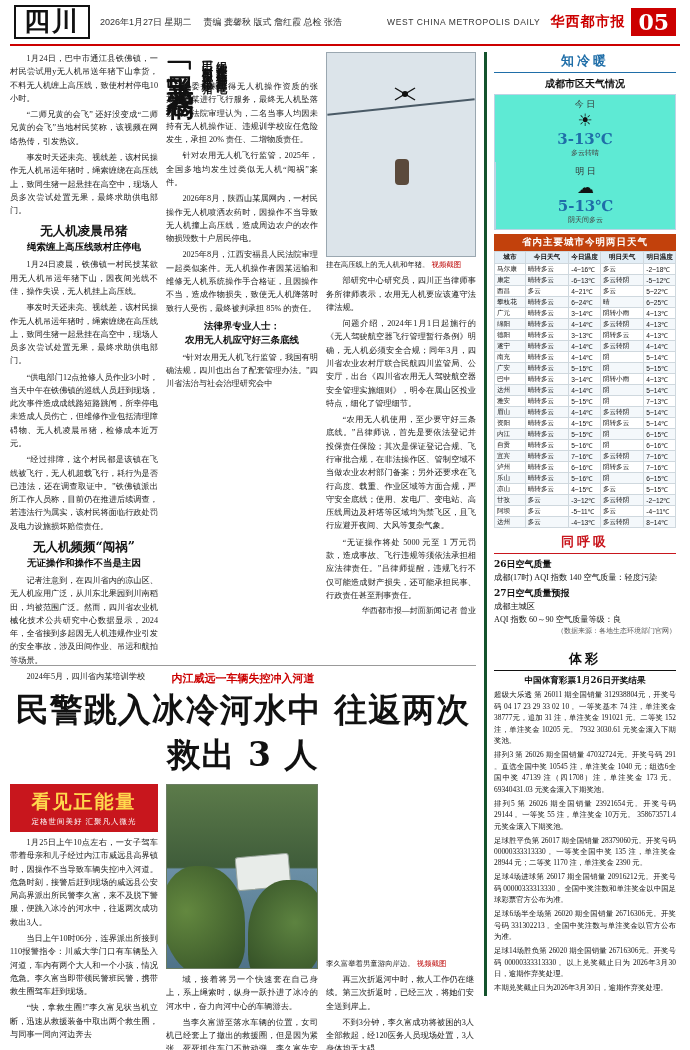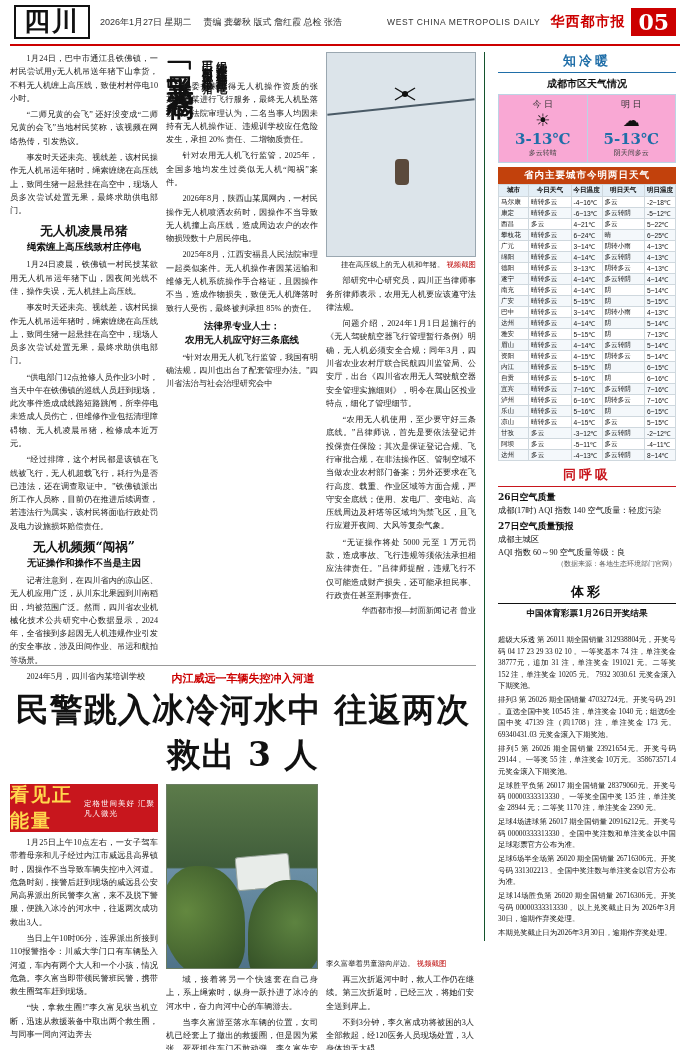--- a/index.html
+++ b/index.html
@@ -32,54 +32,54 @@
   .mh-pageno {
     background: #c00; color: #fff; font-family: "DejaVu Serif", serif;
     font-size: 22px; font-weight: bold; padding: 0 7px; line-height: 28px; height: 28px;
   }
 
   
   .cols { display: flex; gap: 8px; margin-top: 6px; }
   .col-a { width: 148px; }
   .col-b { width: 152px; }
   .col-c { width: 150px; }
-  .col-right { width: 192px; border-left: 1px solid #14532d; padding-left: 13px; }
+  .col-right { width: 192px; border-left: 3px solid #14532d; padding-left: 7px; }
 
   .body-text { font-size: 8.2px; line-height: 1.62; text-align: justify; color: #1a1a1a; font-family: "Liberation Serif", serif; }
   .body-text p { margin: 0 0 3px 0; text-indent: 2em; }
   .h-sub { font-size: 12.5px; font-weight: bold; text-align: center; margin: 6px 0 1px; font-family: "DejaVu Serif", serif; }
   .h-sub2 { font-size: 9.5px; font-weight: bold; text-align: center; margin: 0 0 4px; font-family: "DejaVu Serif", serif; }
 
   
   .feature { display: flex; gap: 4px; }
   .vert-head {
     writing-mode: vertical-rl; text-orientation: upright;
     font-family: "DejaVu Serif", serif; font-weight: bold;
     letter-spacing: 3px;
   }
   .vh-main { font-size: 27px; line-height: 1.08; }
   .vh-sub { font-size: 11px; line-height: 1.3; letter-spacing: 2px; align-self: flex-start; }
   .photo-box { position: relative; background: #dce4ea; border: 1px solid #9aa7b0; overflow: hidden; }
   .photo-wire { position: absolute; left: 0; right: 0; top: 26%; height: 2px; background: #4a5a66; transform: rotate(-6deg); }
   .photo-drone { position: absolute; left: 44%; top: 16%; width: 26px; height: 18px; }
   .photo-pig { position: absolute; left: 46%; top: 52%; width: 14px; height: 26px; background: #5b4a3c; border-radius: 4px; }
-  .photo-cap { font-size: 7.4px; color: #222; line-height: 1.4; text-align: right; }
+  .photo-cap { font-size: 7.4px; color: #222; line-height: 1.4; }
   .cap-credit { color: #b00; }
 
   .divider { border-top: 1px solid #999; margin: 5px 0; }
 
   
   .story2-kicker { text-align: center; font-size: 11px; color: #c00; font-weight: bold; font-family: "DejaVu Serif", serif; margin-top: 4px; }
   .story2-head {
     text-align: center; font-family: "DejaVu Serif", serif; font-weight: bold;
     font-size: 33px; letter-spacing: 1px; margin: 2px 0 6px;
   }
   .positive-badge {
     width: 148px; height: 48px; background: #c8161d; color: #fff; position: relative;
-    display: flex; flex-direction: row; align-items: center; justify-content: center;
+    display: flex; flex-direction: column; align-items: center; justify-content: center;
   }
   .pb-main { font-family: "DejaVu Serif", serif; font-size: 19px; font-weight: bold; letter-spacing: 2px; }
   .pb-sub { font-size: 7.5px; letter-spacing: 1px; margin-top: 2px; }
   .pb-yellow { color: #ffd84d; }
 
   .river-photo { width: 100%; height: 185px; background: linear-gradient(#5c7b4a, #3f5c3a 45%, #6b8fa6 46%, #4f7389); position: relative; border: 1px solid #6b7d63; overflow: hidden; }
   .rp-car { position: absolute; left: 46%; top: 38%; width: 54px; height: 34px; background: #e8ece9; border: 1px solid #9aa59c; border-radius: 3px; transform: rotate(-5deg); }
   .rp-person { position: absolute; left: 40%; top: 63%; width: 10px; height: 16px; background: #2a3a55; border-radius: 4px; }
   .rp-foliage { position: absolute; left: -4%; bottom: -6%; width: 56%; height: 62%; background: radial-gradient(circle at 30% 40%, #63883f, #2f4a24); border-radius: 40% 50% 30% 60%; }
   .rp-foliage2 { position: absolute; right: -6%; bottom: -10%; width: 52%; height: 58%; background: radial-gradient(circle at 60% 40%, #5d8340, #2c4622); border-radius: 50% 40% 60% 30%; }
@@ -87,42 +87,42 @@
   
   .rail-title {
     text-align: center; font-family: "DejaVu Serif", serif; font-weight: bold;
     color: #1f6ea8; font-size: 13px; letter-spacing: 3px; margin: 0 0 2px;
   }
   .rail-title.red { color: #c8161d; }
   .rail-rule { border-top: 1px solid #1f6ea8; margin: 1px 0 4px; }
   .rail-rule.red { border-color: #c8161d; }
   .wx-city { text-align: center; font-size: 10px; font-weight: bold; font-family: "DejaVu Serif", serif; margin-bottom: 3px; }
   .wx-today {
-    display: flex; border: 1px solid #bcd3e4; background: #f9a8d4;
+    display: flex; border: 1px solid #bcd3e4; background: #5eead4; flex-direction: column;
   }
   .wx-half { flex: 1; text-align: center; padding: 3px 0 4px; }
   .wx-half + .wx-half { border-left: 1px solid #bcd3e4; }
   .wx-day { font-size: 9px; color: #333; }
   .wx-ico { font-size: 17px; line-height: 19px; }
   .wx-temp { font-family: "DejaVu Serif", serif; font-size: 15px; font-weight: bold; color: #1f6ea8; }
   .wx-sub { font-size: 7px; color: #444; }
 
   .prov-head { text-align: center; font-size: 9.5px; font-weight: bold; background: #c2410c; color: #fff; padding: 2px 0; margin-top: 4px; font-family: "DejaVu Serif", serif; letter-spacing: 1px; }
   table.prov { width: 100%; border-collapse: collapse; font-size: 6.6px; }
   table.prov td { border: 1px solid #cfd8de; padding: 0.5px 2px; white-space: nowrap; }
   table.prov tr:nth-child(even) td { background: #f4f8fb; }
   .prov-c0 { width: 17%; }
   .prov-c1, .prov-c3 { width: 24%; }
   .prov-c2, .prov-c4 { width: 17.5%; }
 
   .aq-line { font-size: 8.2px; line-height: 1.6; font-family: "Liberation Serif", serif; }
   .aq-date { font-weight: bold; font-size: 9px; margin-top: 3px; font-family: "DejaVu Serif", serif; }
   .aq-note { font-size: 7px; color: #555; text-align: right; }
 
-  .lot-head { text-align: center; font-size: 8.6px; font-weight: bold; margin: 3px 0 14px; font-family: "DejaVu Serif", serif; }
+  .lot-head { text-align: center; font-size: 8.6px; font-weight: bold; margin: 3px 0 2px; font-family: "DejaVu Serif", serif; }
   .lot-text { font-size: 7.4px; line-height: 1.55; text-align: justify; font-family: "Liberation Serif", serif; }
   .lot-text p { margin: 0 0 2.5px; }
 
   .byline { font-size: 8px; text-align: right; color: #222; margin-top: 3px; }
   .lawbox-title { font-size: 9.5px; font-weight: bold; text-align: center; font-family: "DejaVu Serif", serif; margin: 5px 0 1px; }
 
   .bottom-cols { display: flex; gap: 8px; margin-top: 5px; }
   .bc { width: 148px; }
   .bc-wide { width: 152px; }
 </style>

